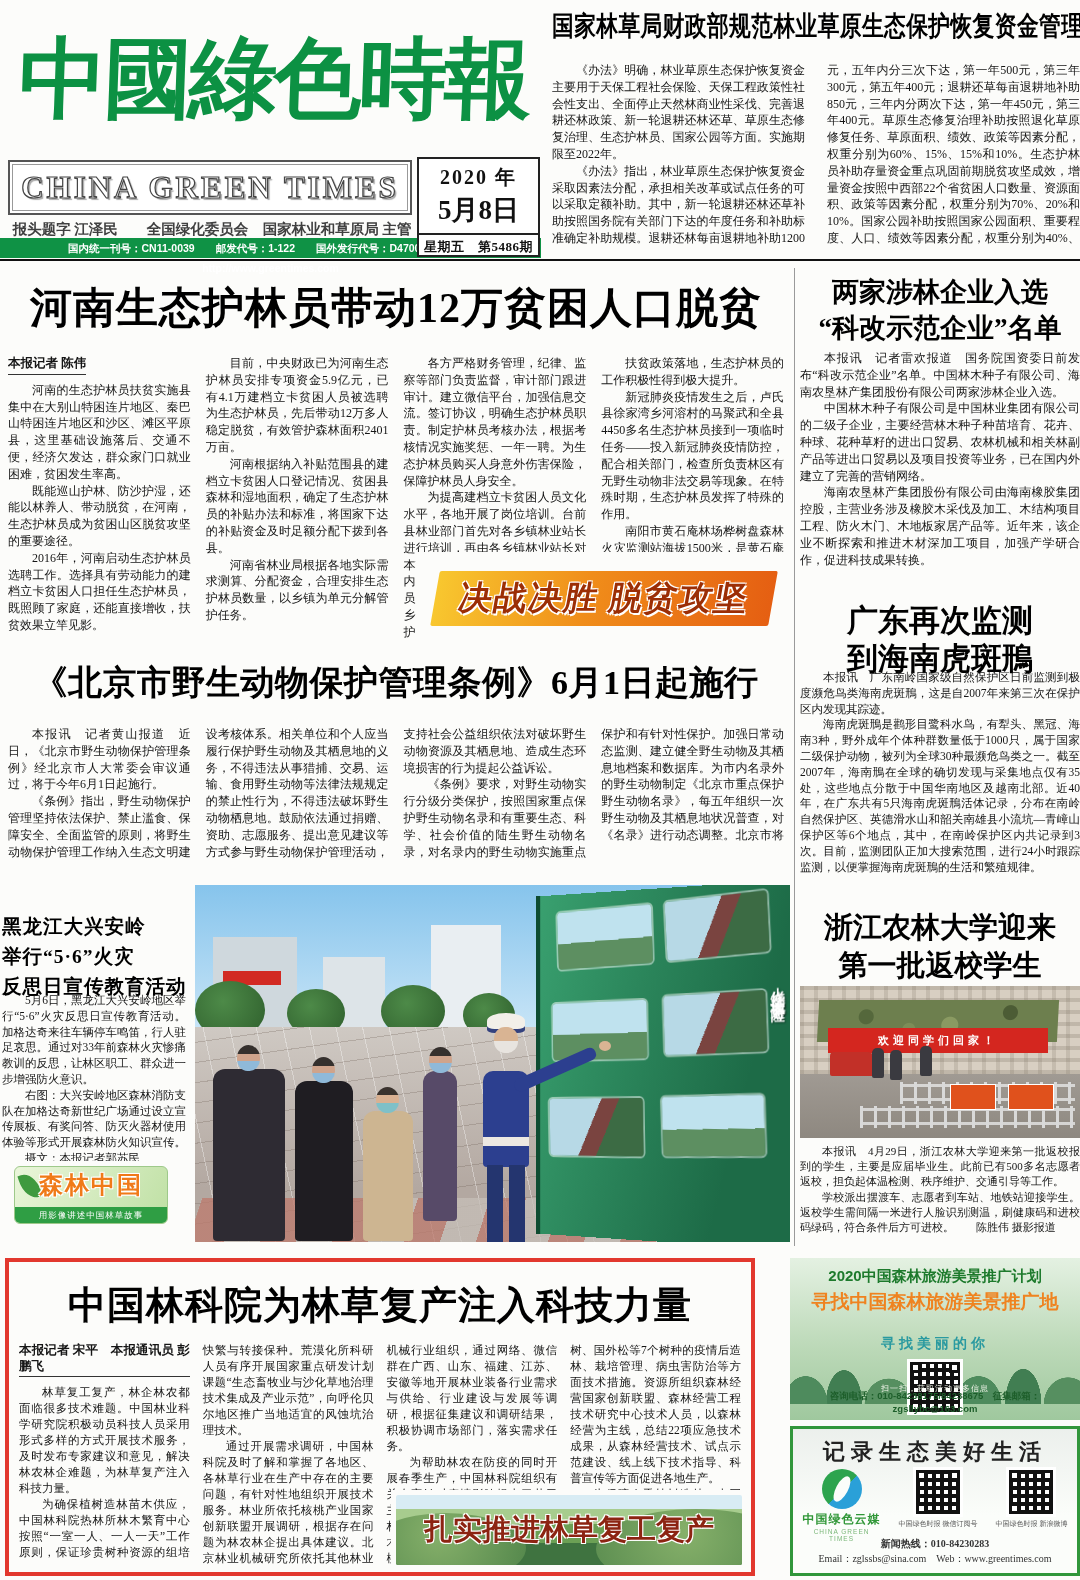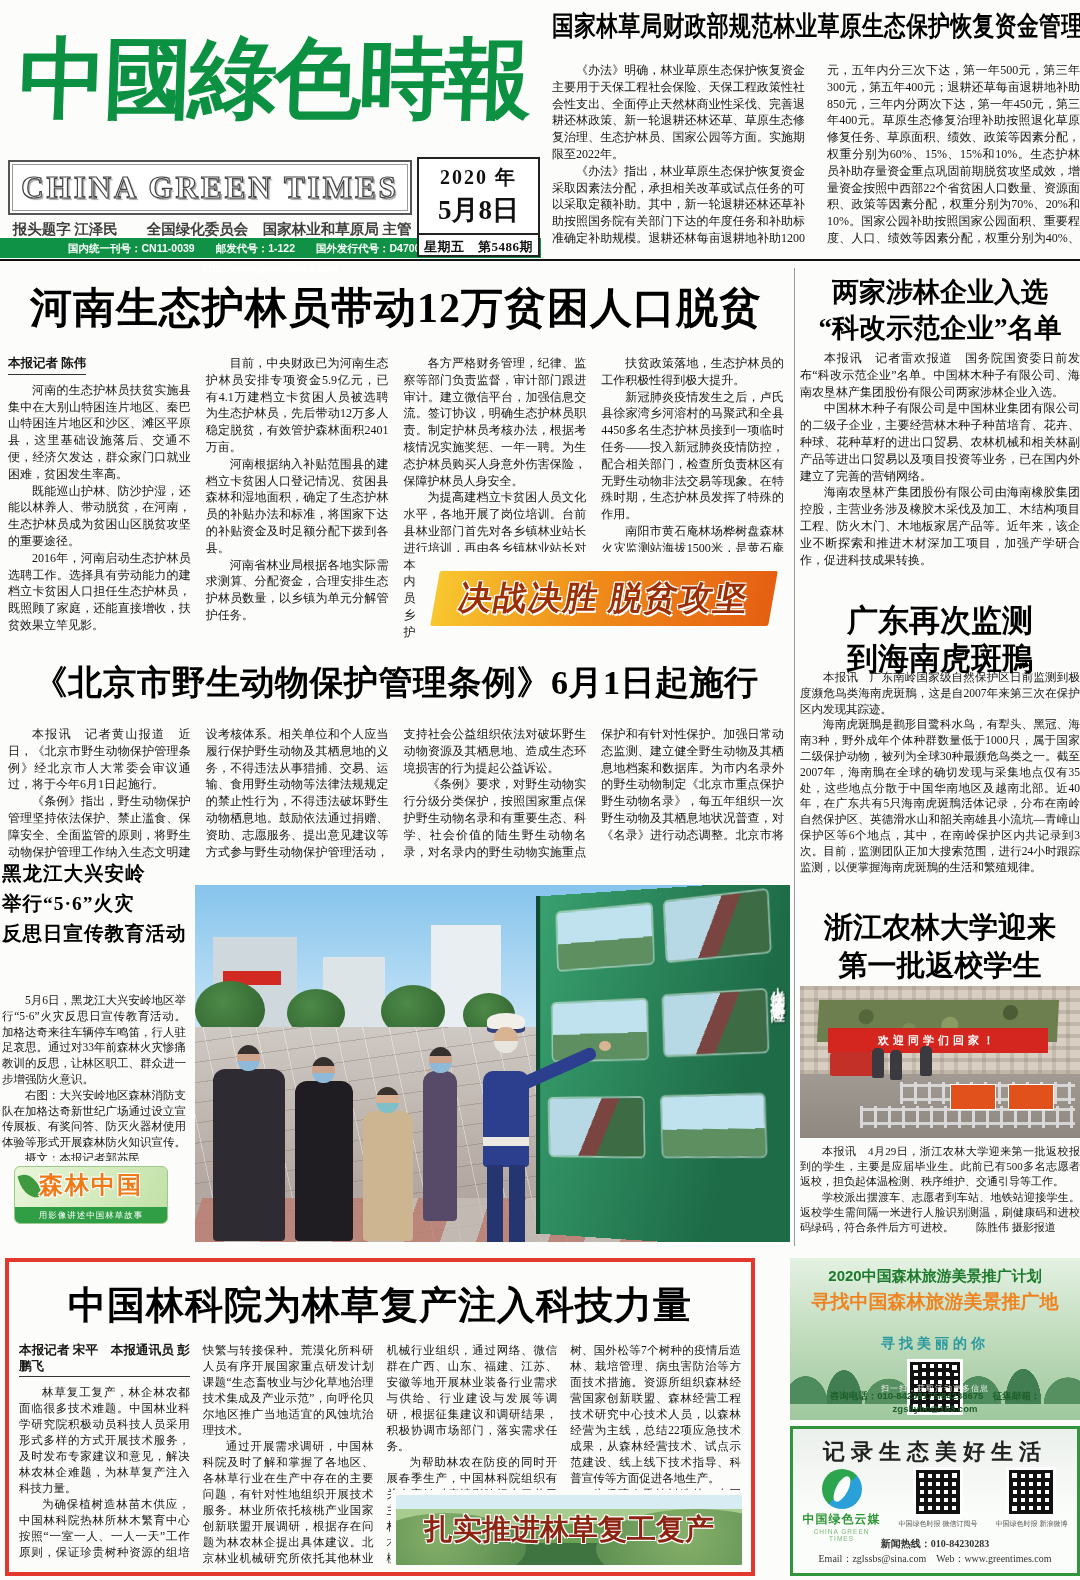--- a/index.html
+++ b/index.html
@@ -47,21 +47,21 @@
 
   
   .bj-head { left:0; top:660px; width:792px; text-align:center; font-size:34px; white-space:nowrap; letter-spacing:0.5px; }
   .bj-body { left:8px; top:726px; width:776px; height:150px; column-count:4; column-gap:15px; }
 
   
   .rail-head { left:800px; width:280px; text-align:center; line-height:36px; }
   .rail-body { left:800px; width:280px; column-count:1; }
 
   
-  .dax-head { left:2px; top:859px; width:186px; font-size:19.5px; line-height:30px; letter-spacing:1px; }
+  .dax-head { left:2px; top:912px; width:186px; font-size:19.5px; line-height:30px; letter-spacing:1px; }
   .dax-body { left:2px; top:993px; width:184px; height:168px; font-size:11.5px; line-height:15.8px; }
   .slogo { left:14px; top:1166px; width:154px; height:58px; border-radius:6px; overflow:hidden;
     background:linear-gradient(120deg,#eaf6da,#bfe0a4); border:1px solid #9ec98a; }
   .slogo-title { position:absolute; left:0; top:2px; width:100%; text-align:center; font-size:24px; font-weight:900; color:#f07a18;
     text-shadow:1px 1px 0 #fff,-1px -1px 0 #fff,1px -1px 0 #fff,-1px 1px 0 #fff; letter-spacing:2px; }
   .slogo-leaf { position:absolute; left:6px; top:6px; width:18px; height:26px; background:#3f9a3f; border-radius:0 80% 0 80%; transform:rotate(-18deg); }
   .slogo-bar { position:absolute; left:0; bottom:0; width:100%; height:16px; background:#2f9e44; color:#fff; font-size:8.5px;
     line-height:16px; text-align:center; letter-spacing:1px; font-family:"Liberation Sans",sans-serif; }
 
   

